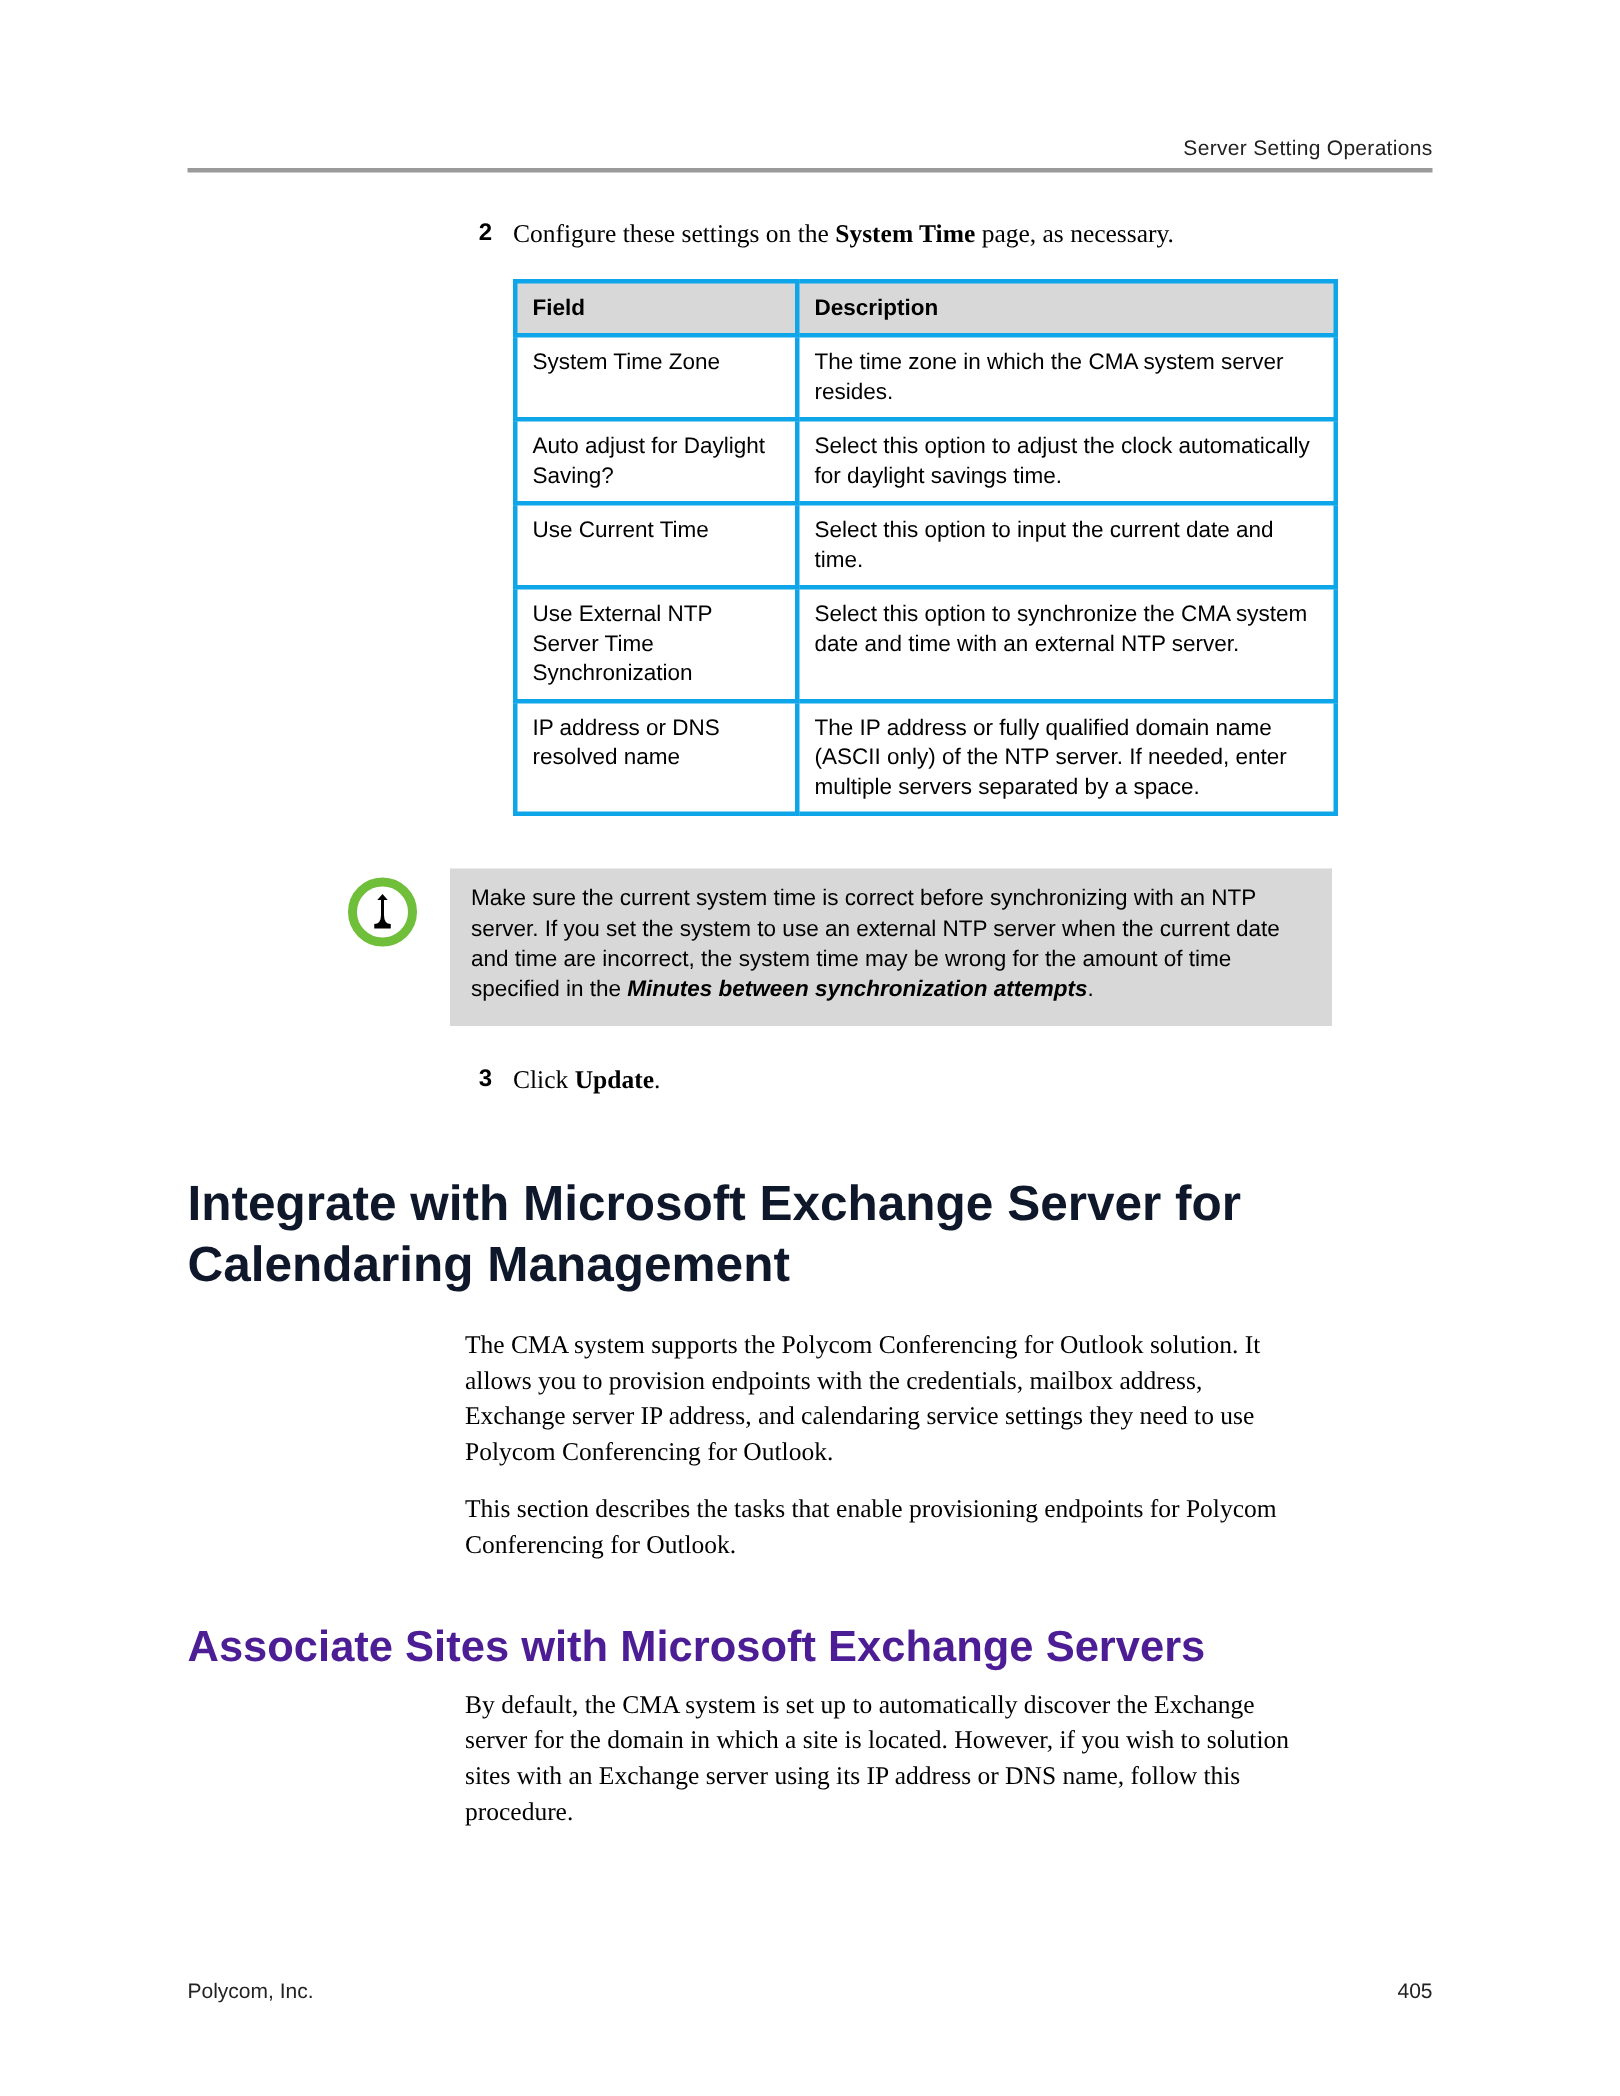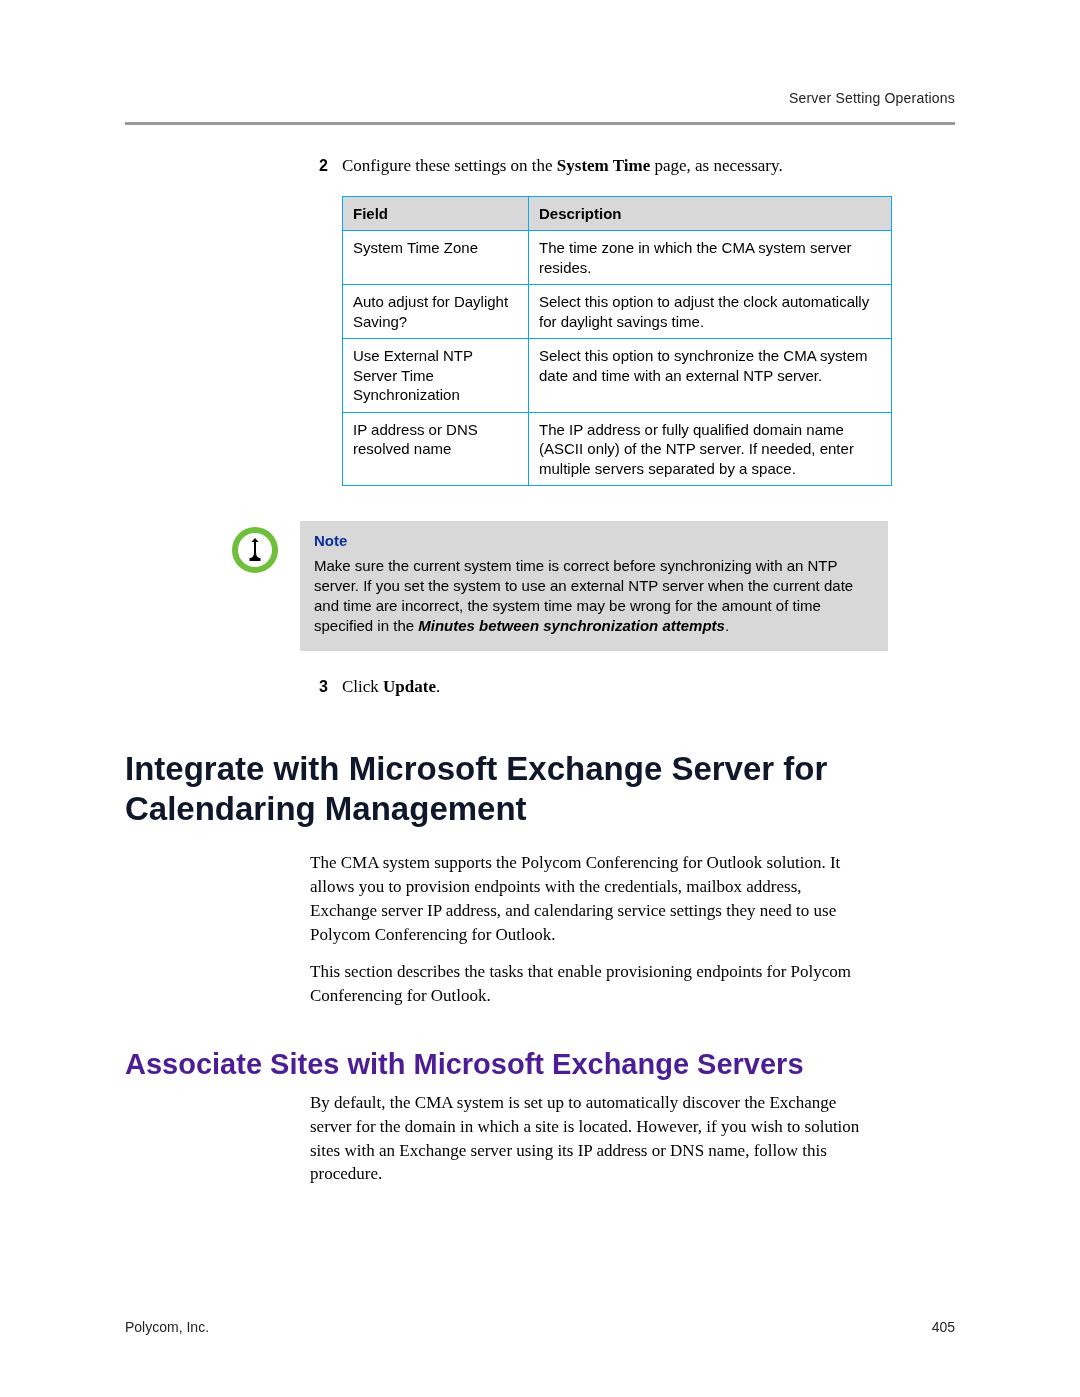--- a/index.html
+++ b/index.html
@@ -17,21 +17,21 @@
   .page {
     position: absolute;
     inset: 0;
     padding: 90px 125px 50px 125px;
     box-sizing: border-box;
   }
   .running-head {
     text-align: right;
     font-size: 14px;
     color: #222;
-    margin-bottom: 16px;
+    margin-bottom: 6px;
     letter-spacing: .2px;
   }
   .rule {
     border: 0;
     border-top: 3px solid #9a9a9a;
     margin: 0 0 30px 0;
   }
   .indent-block {
     margin-left: 185px; 
   }
@@ -56,21 +56,21 @@
 
   table.fields {
     border-collapse: collapse;
     width: 100%;
     max-width: 550px;
     margin-left: 32px;
     margin-bottom: 35px;
     font-size: 15px;
   }
   table.fields th, table.fields td {
-    border: 1px solid #0ea5e9;
+    border: 3px solid #0ea5e9;
     padding: 7px 10px;
     text-align: left;
     vertical-align: top;
     line-height: 1.3;
   }
   table.fields th {
     background: #d8d8d8;
     font-weight: bold;
     font-size: 15px;
   }
@@ -166,39 +166,42 @@
       <tbody>
         <tr>
           <td class="field-name">System Time Zone</td>
           <td>The time zone in which the CMA system server resides.</td>
         </tr>
         <tr>
           <td class="field-name">Auto adjust for Daylight Saving?</td>
           <td>Select this option to adjust the clock automatically for daylight savings time.</td>
         </tr>
         <tr>
+          <td class="field-name">Use Current Time</td>
+          <td>Select this option to input the current date and time.</td>
+        </tr>
+        <tr>
           <td class="field-name">Use External NTP Server Time Synchronization</td>
           <td>Select this option to synchronize the CMA system date and time with an external NTP server.</td>
         </tr>
         <tr>
           <td class="field-name">IP address or DNS resolved name</td>
           <td>The IP address or fully qualified domain name (ASCII only) of the NTP server. If needed, enter multiple servers separated by a space.</td>
         </tr>
       </tbody>
     </table>
 
     <div class="note-row">
       <span class="note-icon">
         <svg viewBox="0 0 50 50" width="50" height="50">
           <circle cx="25" cy="25" r="20" fill="none" stroke="#6fbf3b" stroke-width="6"></circle>
           <path d="M25 13 L21.5 17 L24 17 L24 27 Q24 33 19.5 33 L19.5 36 L30.5 36 L30.5 33 Q26 33 26 27 L26 17 L28.5 17 Z" fill="#000"></path>
         </svg>
       </span>
       <div class="note-box">
-        <div class="note-title">Note</div>
         <div class="note-body">
           <span>Make sure the current system time is correct before synchronizing with an NTP server. If you set the system to use an external NTP server when the current date and time are incorrect, the system time may be wrong for the amount of time specified in the </span><span class="bold">Minutes between synchronization attempts</span><span>.</span>
         </div>
       </div>
     </div>
 
     <div class="step">
       <div class="step-num">3</div>
       <div class="step-text">
         <span>Click </span><span class="bold">Update</span><span>.</span>

